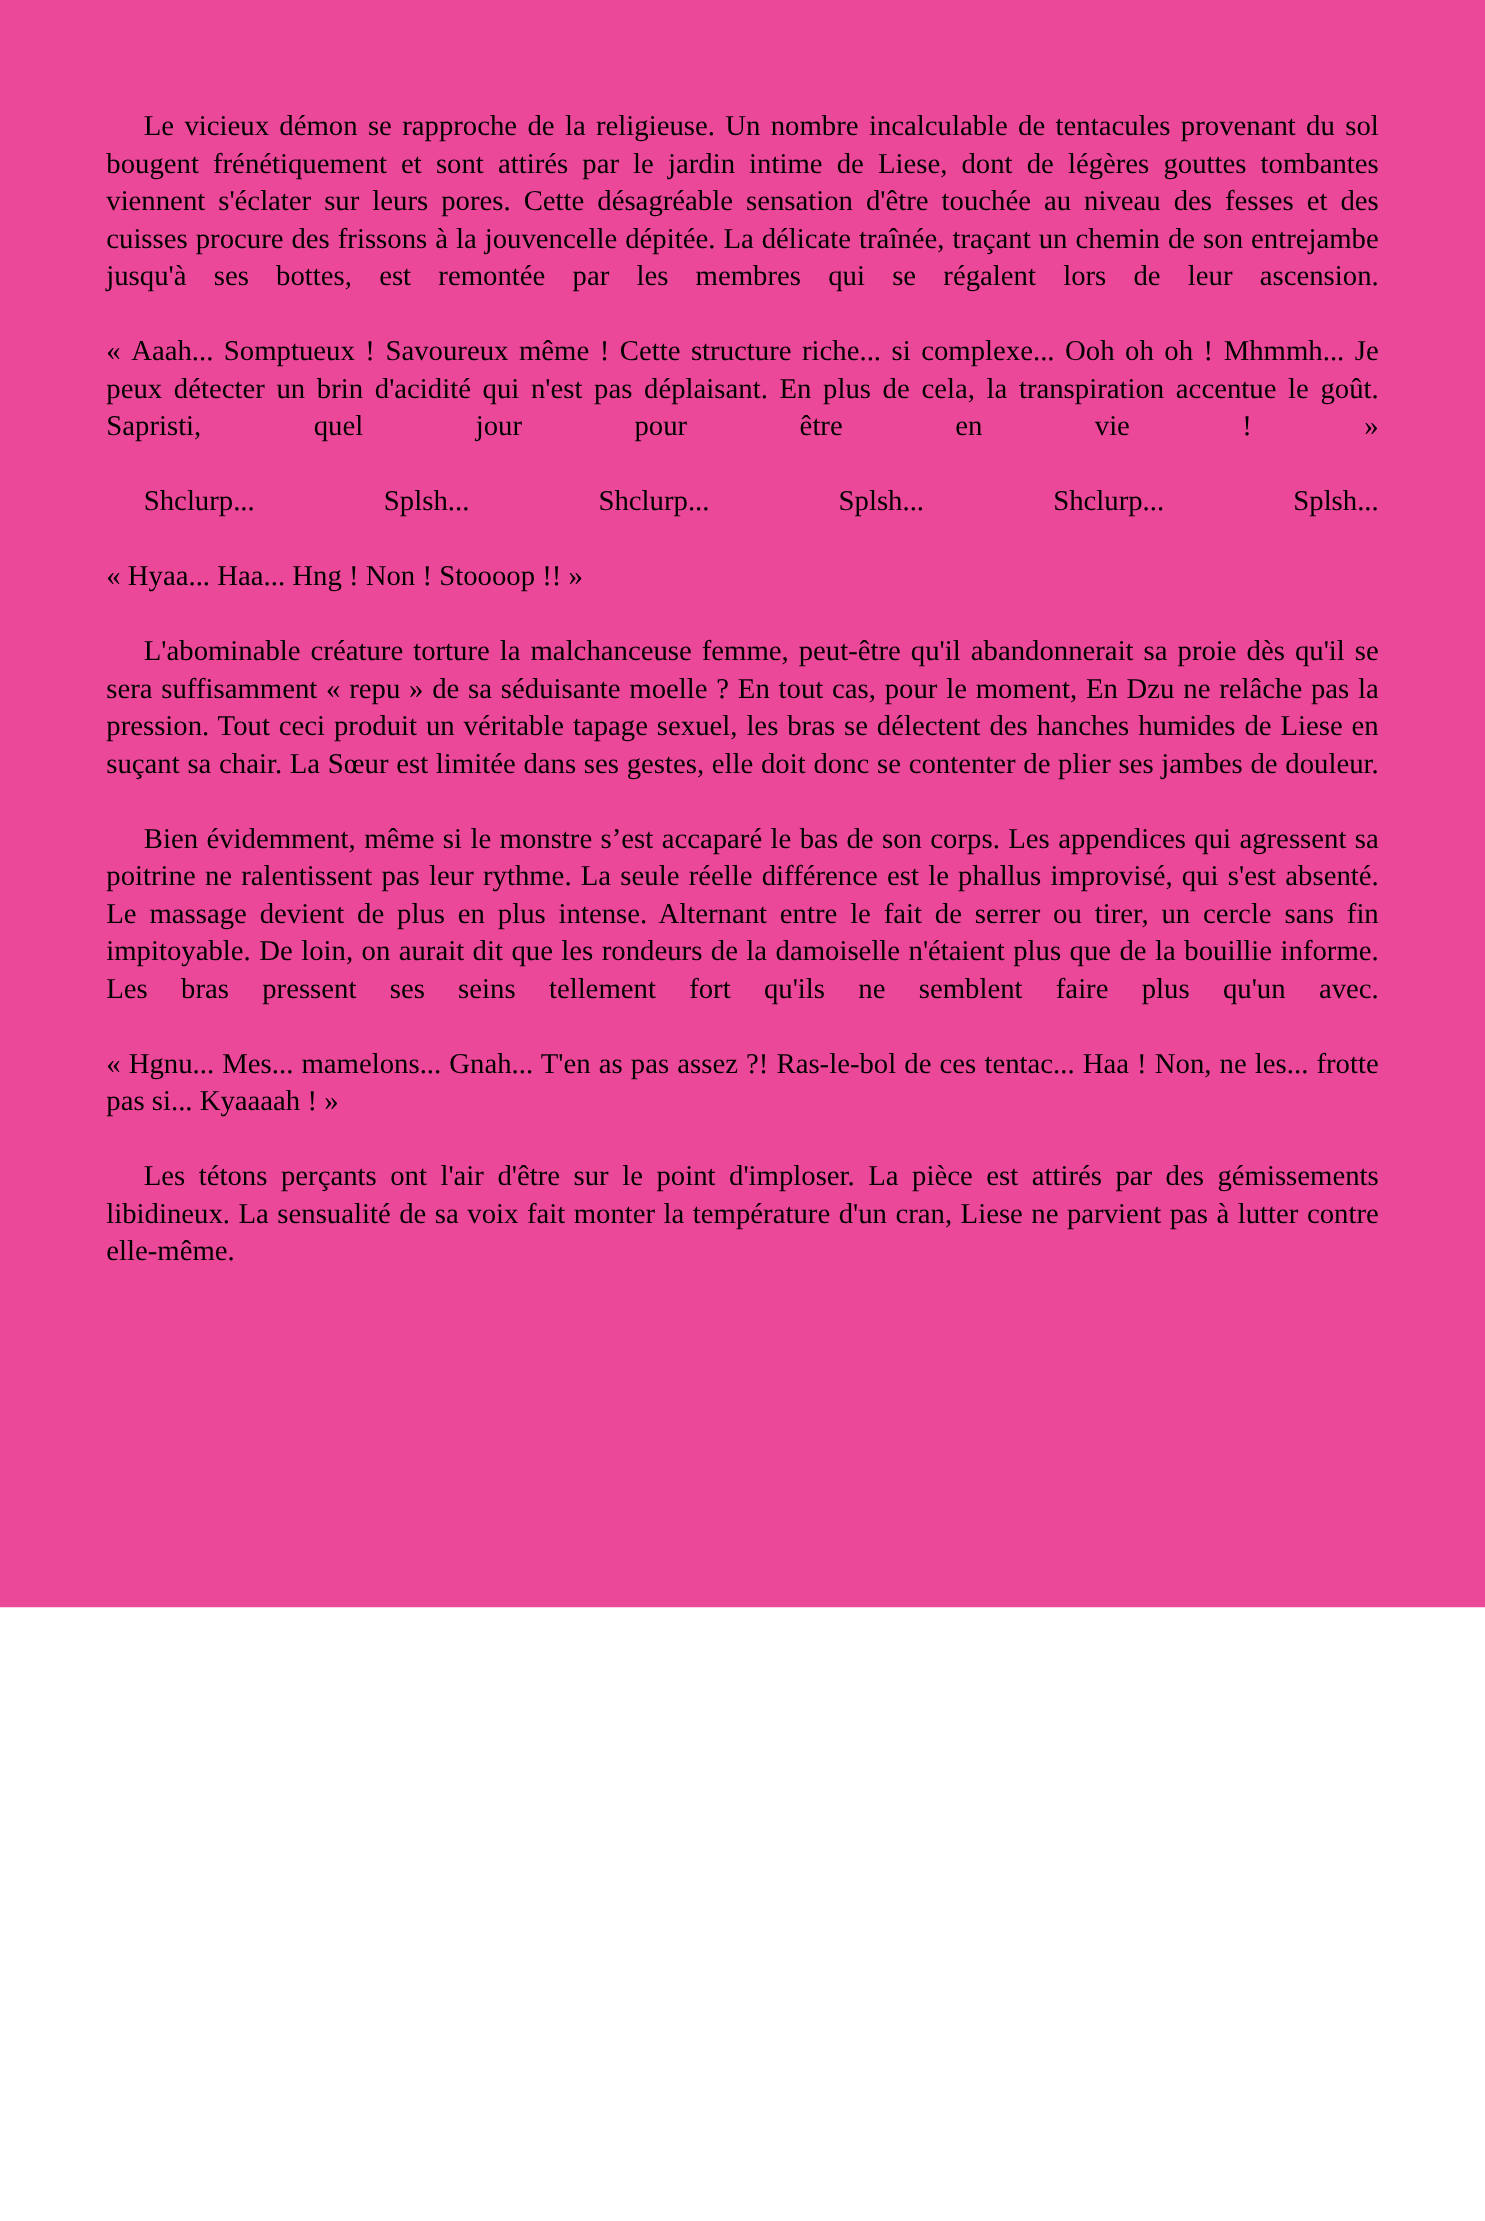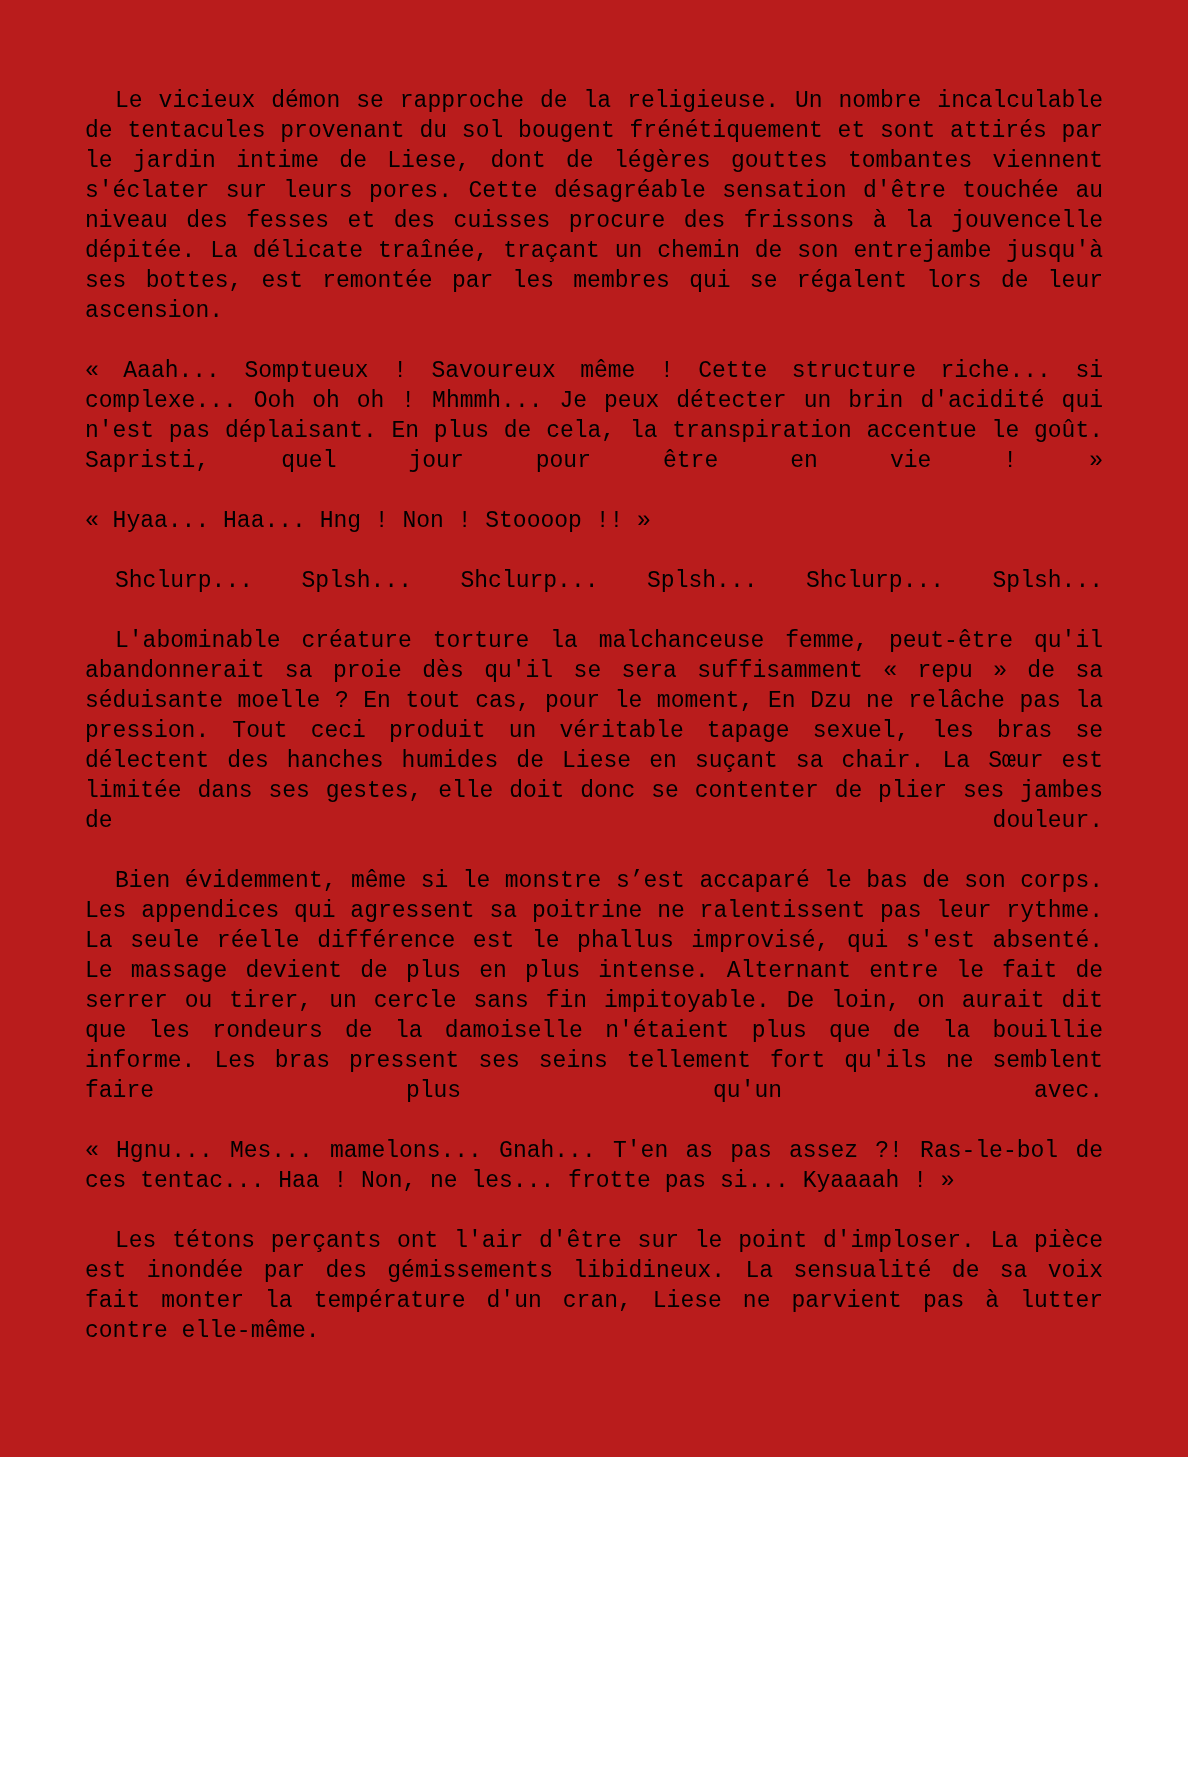--- a/index.html
+++ b/index.html
@@ -3,24 +3,24 @@
 <meta charset="utf-8">
 <style>
   html, body {
     margin: 0;
     padding: 0;
     background: #ffffff;
   }
   .page {
     position: relative;
     width: 1188px;
-    height: 1457px;
-    background: #b91c1c;
+    height: 1286px;
+    background: #ec4899;
     overflow: hidden;
-    font-family: Liberation Mono, monospace;
+    font-family: Liberation Serif, serif;
     color: #000000;
   }
   .content {
     padding: 86px 85px 0 85px;
   }
   .para {
     margin: 0 0 30px 0;
     font-size: 23px;
     line-height: 30px;
     letter-spacing: 0;
@@ -35,20 +35,20 @@
     text-align-last: justify;
   }
 </style>
 </head>
 <body>
 
 <div class="page">
   <div class="content">
     <p class="para indent jlast">Le vicieux démon se rapproche de la religieuse. Un nombre incalculable de tentacules provenant du sol bougent frénétiquement et sont attirés par le jardin intime de Liese, dont de légères gouttes tombantes viennent s'éclater sur leurs pores. Cette désagréable sensation d'être touchée au niveau des fesses et des cuisses procure des frissons à la jouvencelle dépitée. La délicate traînée, traçant un chemin de son entrejambe jusqu'à ses bottes, est remontée par les membres qui se régalent lors de leur ascension.</p>
     <p class="para jlast">«&nbsp;Aaah... Somptueux&nbsp;! Savoureux même&nbsp;! Cette structure riche... si complexe... Ooh oh oh&nbsp;! Mhmmh... Je peux détecter un brin d'acidité qui n'est pas déplaisant. En plus de cela, la transpiration accentue le goût. Sapristi, quel jour pour être en vie&nbsp;!&nbsp;»</p>
+    <p class="para indent jlast">Shclurp... Splsh... Shclurp... Splsh... Shclurp... Splsh...</p>
     <p class="para">«&nbsp;Hyaa... Haa... Hng&nbsp;! Non&nbsp;! Stoooop&nbsp;!!&nbsp;»</p>
-    <p class="para indent jlast">Shclurp... Splsh... Shclurp... Splsh... Shclurp... Splsh...</p>
     <p class="para indent jlast">L'abominable créature torture la malchanceuse femme, peut-être qu'il abandonnerait sa proie dès qu'il se sera suffisamment «&nbsp;repu&nbsp;» de sa séduisante moelle&nbsp;? En tout cas, pour le moment, En Dzu ne relâche pas la pression. Tout ceci produit un véritable tapage sexuel, les bras se délectent des hanches humides de Liese en suçant sa chair. La Sœur est limitée dans ses gestes, elle doit donc se contenter de plier ses jambes de douleur.</p>
     <p class="para indent jlast">Bien évidemment, même si le monstre s’est accaparé le bas de son corps. Les appendices qui agressent sa poitrine ne ralentissent pas leur rythme. La seule réelle différence est le phallus improvisé, qui s'est absenté. Le massage devient de plus en plus intense. Alternant entre le fait de serrer ou tirer, un cercle sans fin impitoyable. De loin, on aurait dit que les rondeurs de la damoiselle n'étaient plus que de la bouillie informe. Les bras pressent ses seins tellement fort qu'ils ne semblent faire plus qu'un avec.</p>
     <p class="para">«&nbsp;Hgnu... Mes... mamelons... Gnah... T'en as pas assez&nbsp;?! Ras-le-bol de ces tentac... Haa&nbsp;! Non, ne les... frotte pas si... Kyaaaah&nbsp;!&nbsp;»</p>
-    <p class="para indent">Les tétons perçants ont l'air d'être sur le point d'imploser. La pièce est inondée par des gémissements libidineux. La sensualité de sa voix fait monter la température d'un cran, Liese ne parvient pas à lutter contre elle-même.</p>
+    <p class="para indent">Les tétons perçants ont l'air d'être sur le point d'imploser. La pièce est attirés par des gémissements libidineux. La sensualité de sa voix fait monter la température d'un cran, Liese ne parvient pas à lutter contre elle-même.</p>
   </div>
 </div>
 
 </body></html>

